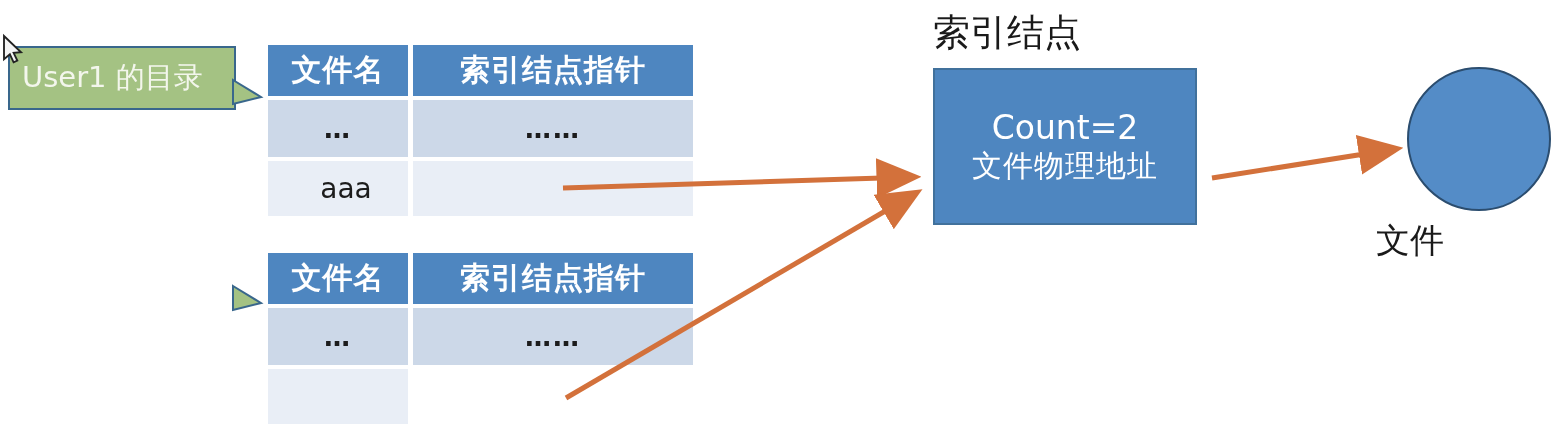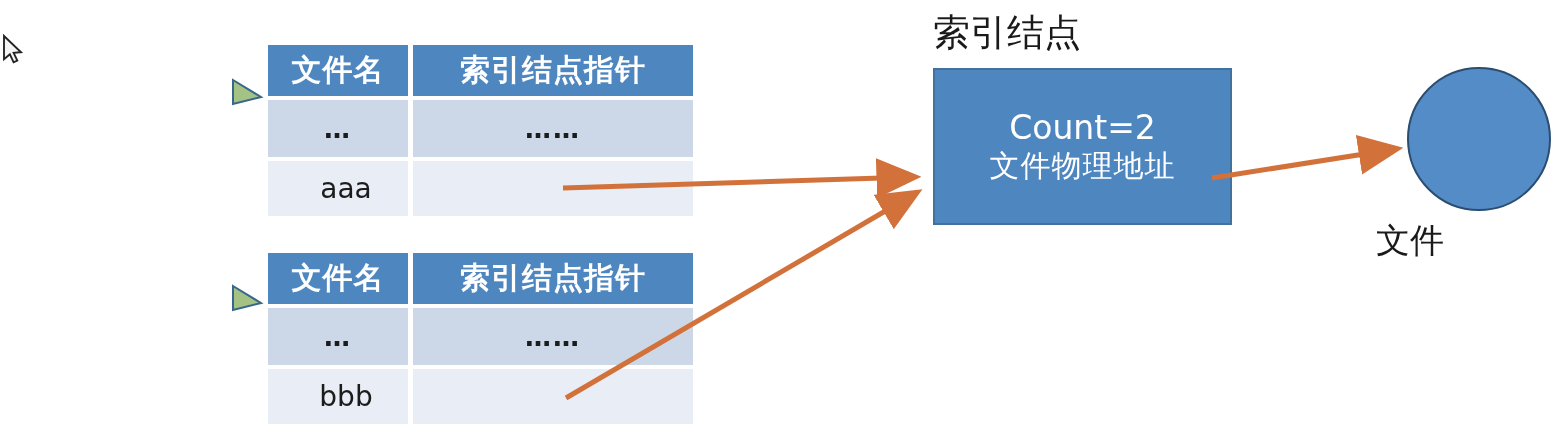--- a/index.html
+++ b/index.html
@@ -33,21 +33,21 @@
   .th{background:var(--table-header-bg);color:var(--table-header-text);
       font-size:30px;font-weight:bold;letter-spacing:1px;}
   .r1{background:var(--row-odd-bg);color:var(--cell-text);font-size:26px;font-weight:bold;letter-spacing:2px;}
   .r2{background:var(--row-even-bg);color:var(--cell-text);font-size:28px;padding-left:16px;}
   
   .node-title{
     position:absolute;left:933px;top:8px;width:300px;
     color:var(--title-text);font-size:37px;
   }
   .node-box{
-    position:absolute;left:933px;top:68px;width:299px;height:157px;
+    position:absolute;left:933px;top:68px;width:264px;height:157px;
     background:var(--node-box-bg);border:2px solid var(--node-box-border);
     box-sizing:border-box;display:flex;flex-direction:column;
     align-items:center;justify-content:center;color:var(--node-box-text);
   }
   .node-count{font-size:33px;line-height:38px;}
   .node-addr{font-size:30px;line-height:38px;letter-spacing:1px;}
   
   .file-circle{
     position:absolute;left:1407px;top:67px;width:144px;height:144px;
     border-radius:50%;background:var(--circle-bg);
@@ -61,20 +61,23 @@
   .overlay{position:absolute;left:0;top:0;width:1553px;height:429px;pointer-events:none;}
   .arrow{stroke:var(--arrow);stroke-width:5;fill:none;}
   .arrow-fill{fill:var(--arrow);}
   .cursor-shape{fill:#f5f5f5;stroke:#222;stroke-width:1.2;}
 </style>
 </head>
 <body>
 
 <div class="canvas">
 
+  <div class="bubble b1">
+    <span>User1 的目录</span>
+  </div>
   <svg class="tail t1" viewBox="0 0 32 30">
     <polygon points="1,2 29,19 1,26"></polygon>
   </svg>
 
   <div class="dirtable t1">
     <div class="cell th">文件名</div>
     <div class="cell th">索引结点指针</div>
     <div class="cell r1">…</div>
     <div class="cell r1">……</div>
     <div class="cell r2">aaa</div>
@@ -83,21 +86,20 @@
 
   <svg class="tail t2" viewBox="0 0 32 30">
     <polygon points="1,2 29,19 1,26"></polygon>
   </svg>
 
   <div class="dirtable t2">
     <div class="cell th">文件名</div>
     <div class="cell th">索引结点指针</div>
     <div class="cell r1">…</div>
     <div class="cell r1">……</div>
-    <div class="cell r2">bbb</div>
     <div class="cell r2"></div>
   </div>
 
   <div class="node-title">索引结点</div>
   <div class="node-box">
     <div class="node-count">Count=2</div>
     <div class="node-addr">文件物理地址</div>
   </div>
 
   <div class="file-circle"></div>

